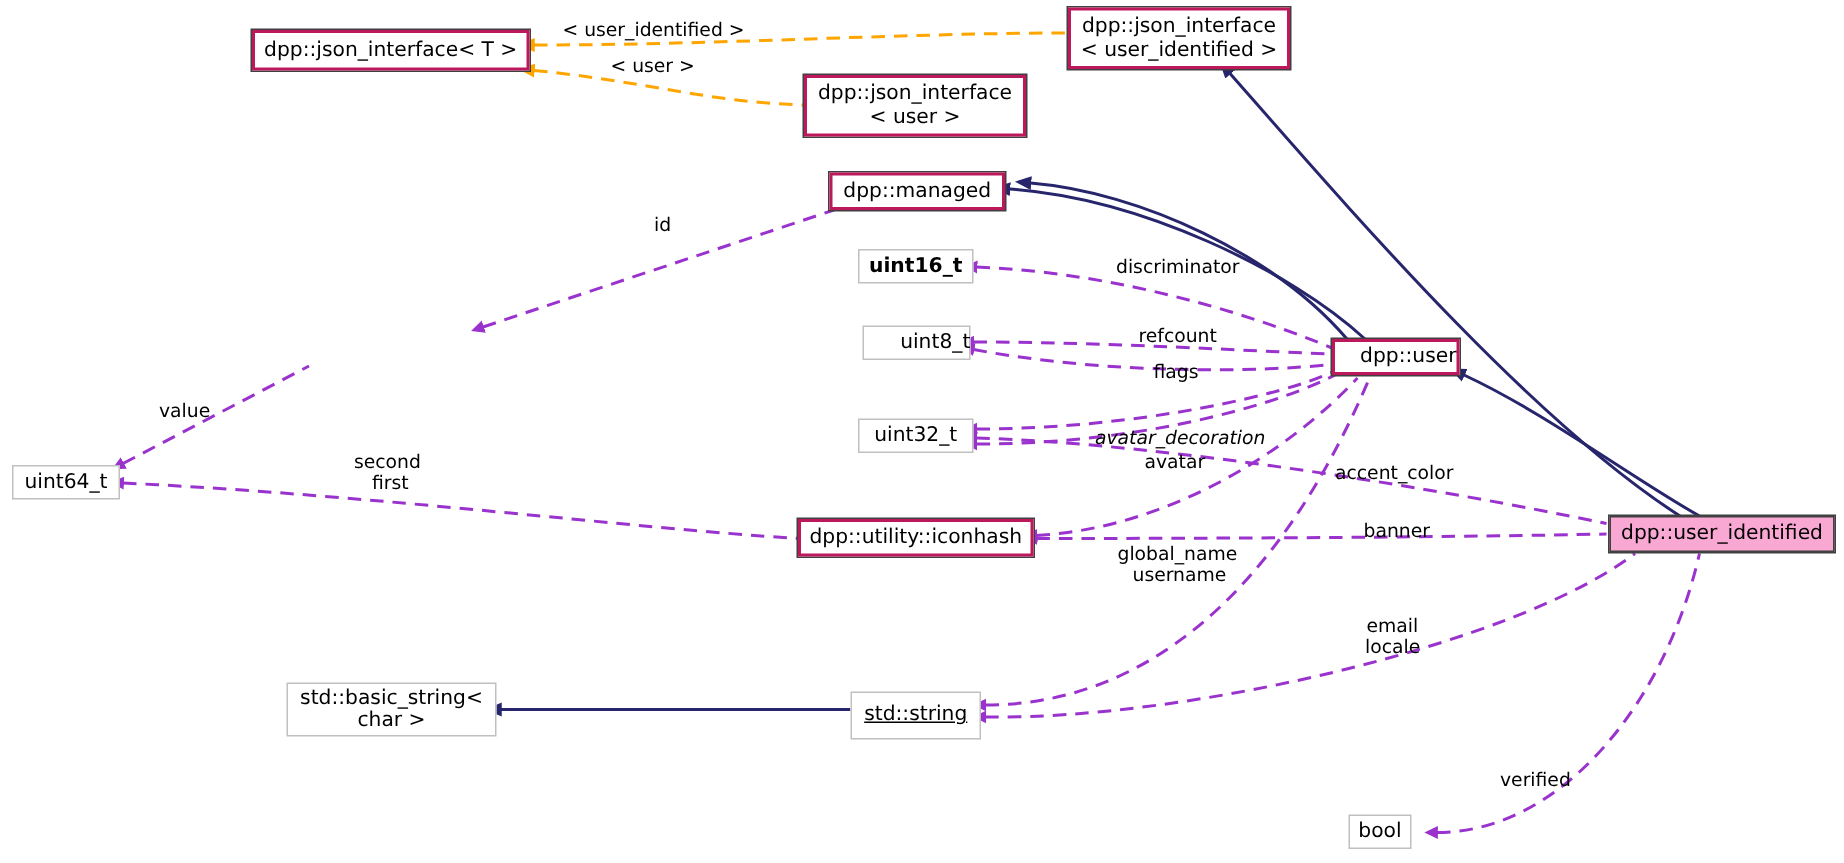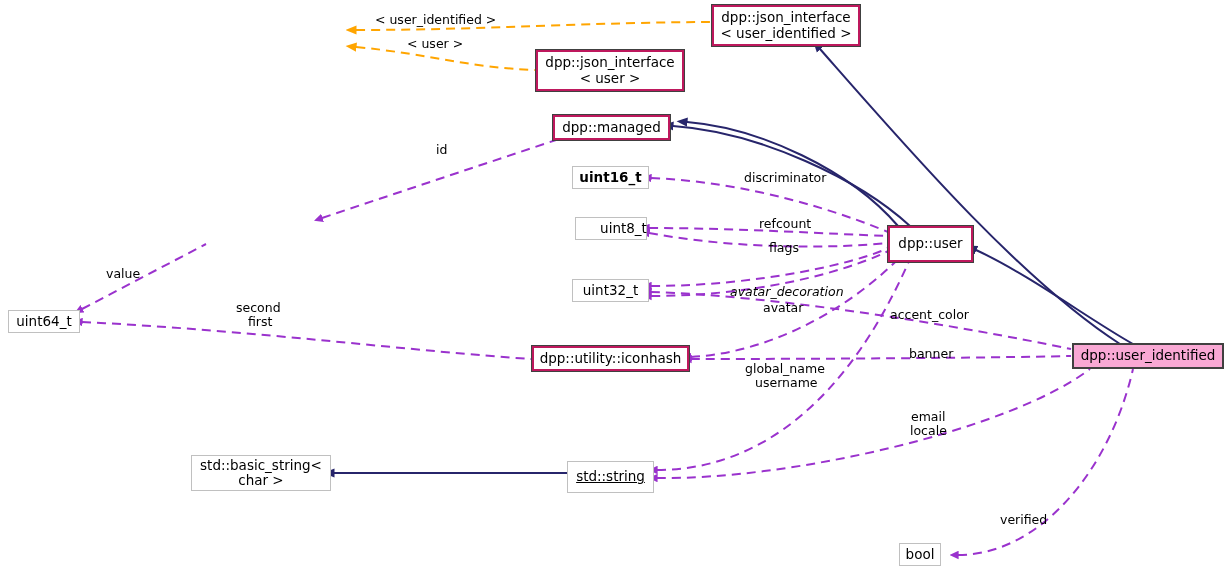--- a/index.html
+++ b/index.html
@@ -110,20 +110,23 @@
     <path class="edge-assoc" marker-start="url(#arrow-assoc)" d="M 651,286 C 760,286 860,262 888,248"></path>
     <path class="edge-assoc" marker-start="url(#arrow-assoc)" d="M 651,296 C 770,296 860,266 890,250"></path>
     <path class="edge-assoc" marker-start="url(#arrow-assoc)" d="M 691,357 C 780,352 860,300 905,252"></path>
     <path class="edge-assoc" marker-start="url(#arrow-assoc)" d="M 657,470 C 760,470 850,400 913,252"></path>
     <path class="edge-assoc" marker-start="url(#arrow-assoc)" d="M 651,292 C 780,296 960,326 1071,349"></path>
     <path class="edge-assoc" marker-start="url(#arrow-assoc)" d="M 691,359 C 820,359 980,358 1071,356"></path>
     <path class="edge-assoc" marker-start="url(#arrow-assoc)" d="M 657,478 C 790,480 1010,430 1090,369"></path>
     <path class="edge-assoc" marker-start="url(#arrow-assoc)" d="M 958,555 C 1040,555 1110,470 1133,369"></path>
   </svg>
 
+  <div class="node solid" style="left:168px; top:20px; width:185px; height:27px;">
+    <span>dpp::json_interface&lt; T &gt;</span>
+  </div>
 
   <div class="node solid" style="left:712px; top:5px; width:148px; height:41px;">
     <span>dpp::json_interface
 &lt; user_identified &gt;</span>
   </div>
 
   <div class="node solid" style="left:536px; top:50px; width:148px; height:41px;">
     <span>dpp::json_interface
 &lt; user &gt;</span>
   </div>
@@ -134,21 +137,21 @@
 
   <div class="node thin" style="left:572px; top:166px; width:77px; height:23px;font-weight:bold;">
     <span>uint16_t</span>
   </div>
 
 
   <div class="node thin" style="left:575px; top:217px; width:72px; height:23px;padding-left:25px;">
     <span>uint8_t</span>
   </div>
 
-  <div class="node solid" style="left:888px; top:226px; width:85px; height:36px;">
+  <div class="node solid" style="left:888px; top:226px; width:85px; height:24px;justify-content:flex-end;">
     <span>dpp::user</span>
   </div>
 
   <div class="node thin" style="left:572px; top:279px; width:77px; height:23px;">
     <span>uint32_t</span>
   </div>
 
   <div class="node thin" style="left:8px; top:310px; width:72px; height:23px;">
     <span>uint64_t</span>
   </div>

